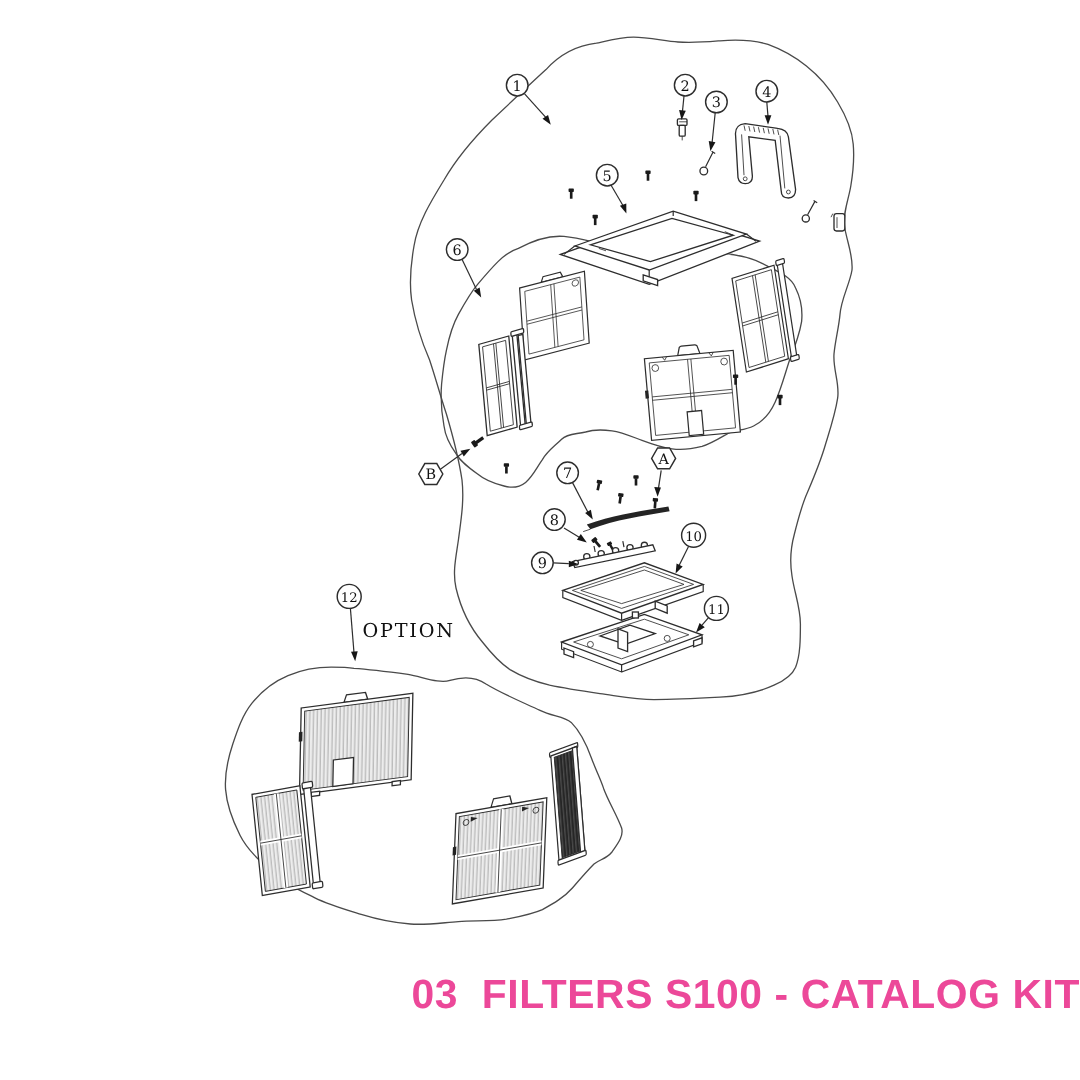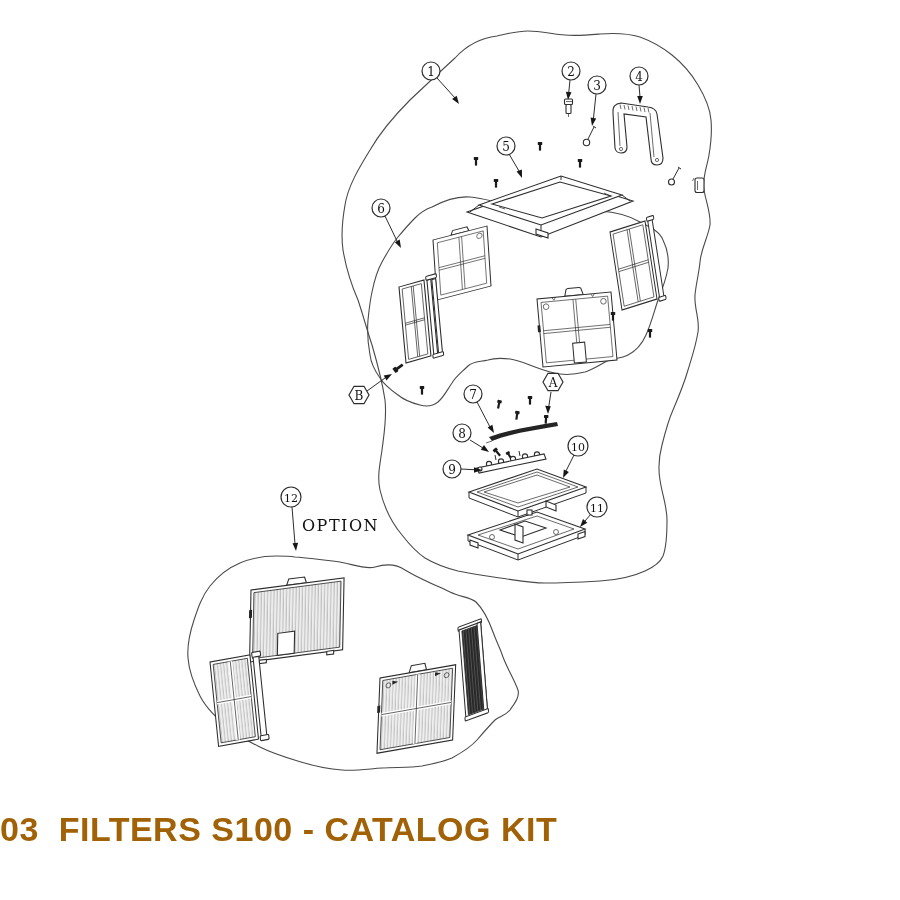--- a/index.html
+++ b/index.html
@@ -1,21 +1,21 @@
 <!DOCTYPE html>
 <html><head>
 <meta charset="utf-8">
 <style>
   html,body{margin:0;padding:0;background:#ffffff;}
   .stage{position:relative;width:900px;height:900px;background:#ffffff;overflow:hidden;
          font-family:"Liberation Sans",sans-serif;}
   .stage svg{position:absolute;left:0;top:0;}
-  .page-title{position:absolute;left:0;top:810px;width:100%;text-align:left;
+  .page-title{position:absolute;left:0;top:810px;width:100%;text-align:right;
     font-family:"Liberation Sans",sans-serif;font-weight:bold;font-size:34px;
-    letter-spacing:.5px;color:#a16207;white-space:pre;}
+    letter-spacing:.5px;color:#ec4899;white-space:pre;}
   .callout-num{font-family:"DejaVu Serif","Liberation Serif",serif;font-size:12px;fill:#111;}
   .callout-num-sm{font-family:"DejaVu Serif","Liberation Serif",serif;font-size:11px;fill:#111;}
   .option-label{font-family:"DejaVu Serif","Liberation Serif",serif;font-size:16px;
     letter-spacing:1.5px;fill:#111;}
   .blob{fill:none;stroke:#4a4a4a;stroke-width:1.1;}
   .part{fill:#ffffff;stroke:#2d2d2d;stroke-width:1.1;}
   .partln{fill:none;stroke:#2d2d2d;stroke-width:1;}
   .thin{fill:none;stroke:#2d2d2d;stroke-width:.7;}
   .dark{fill:#242424;stroke:none;}
   .leader{fill:none;stroke:#2d2d2d;stroke-width:1;}

